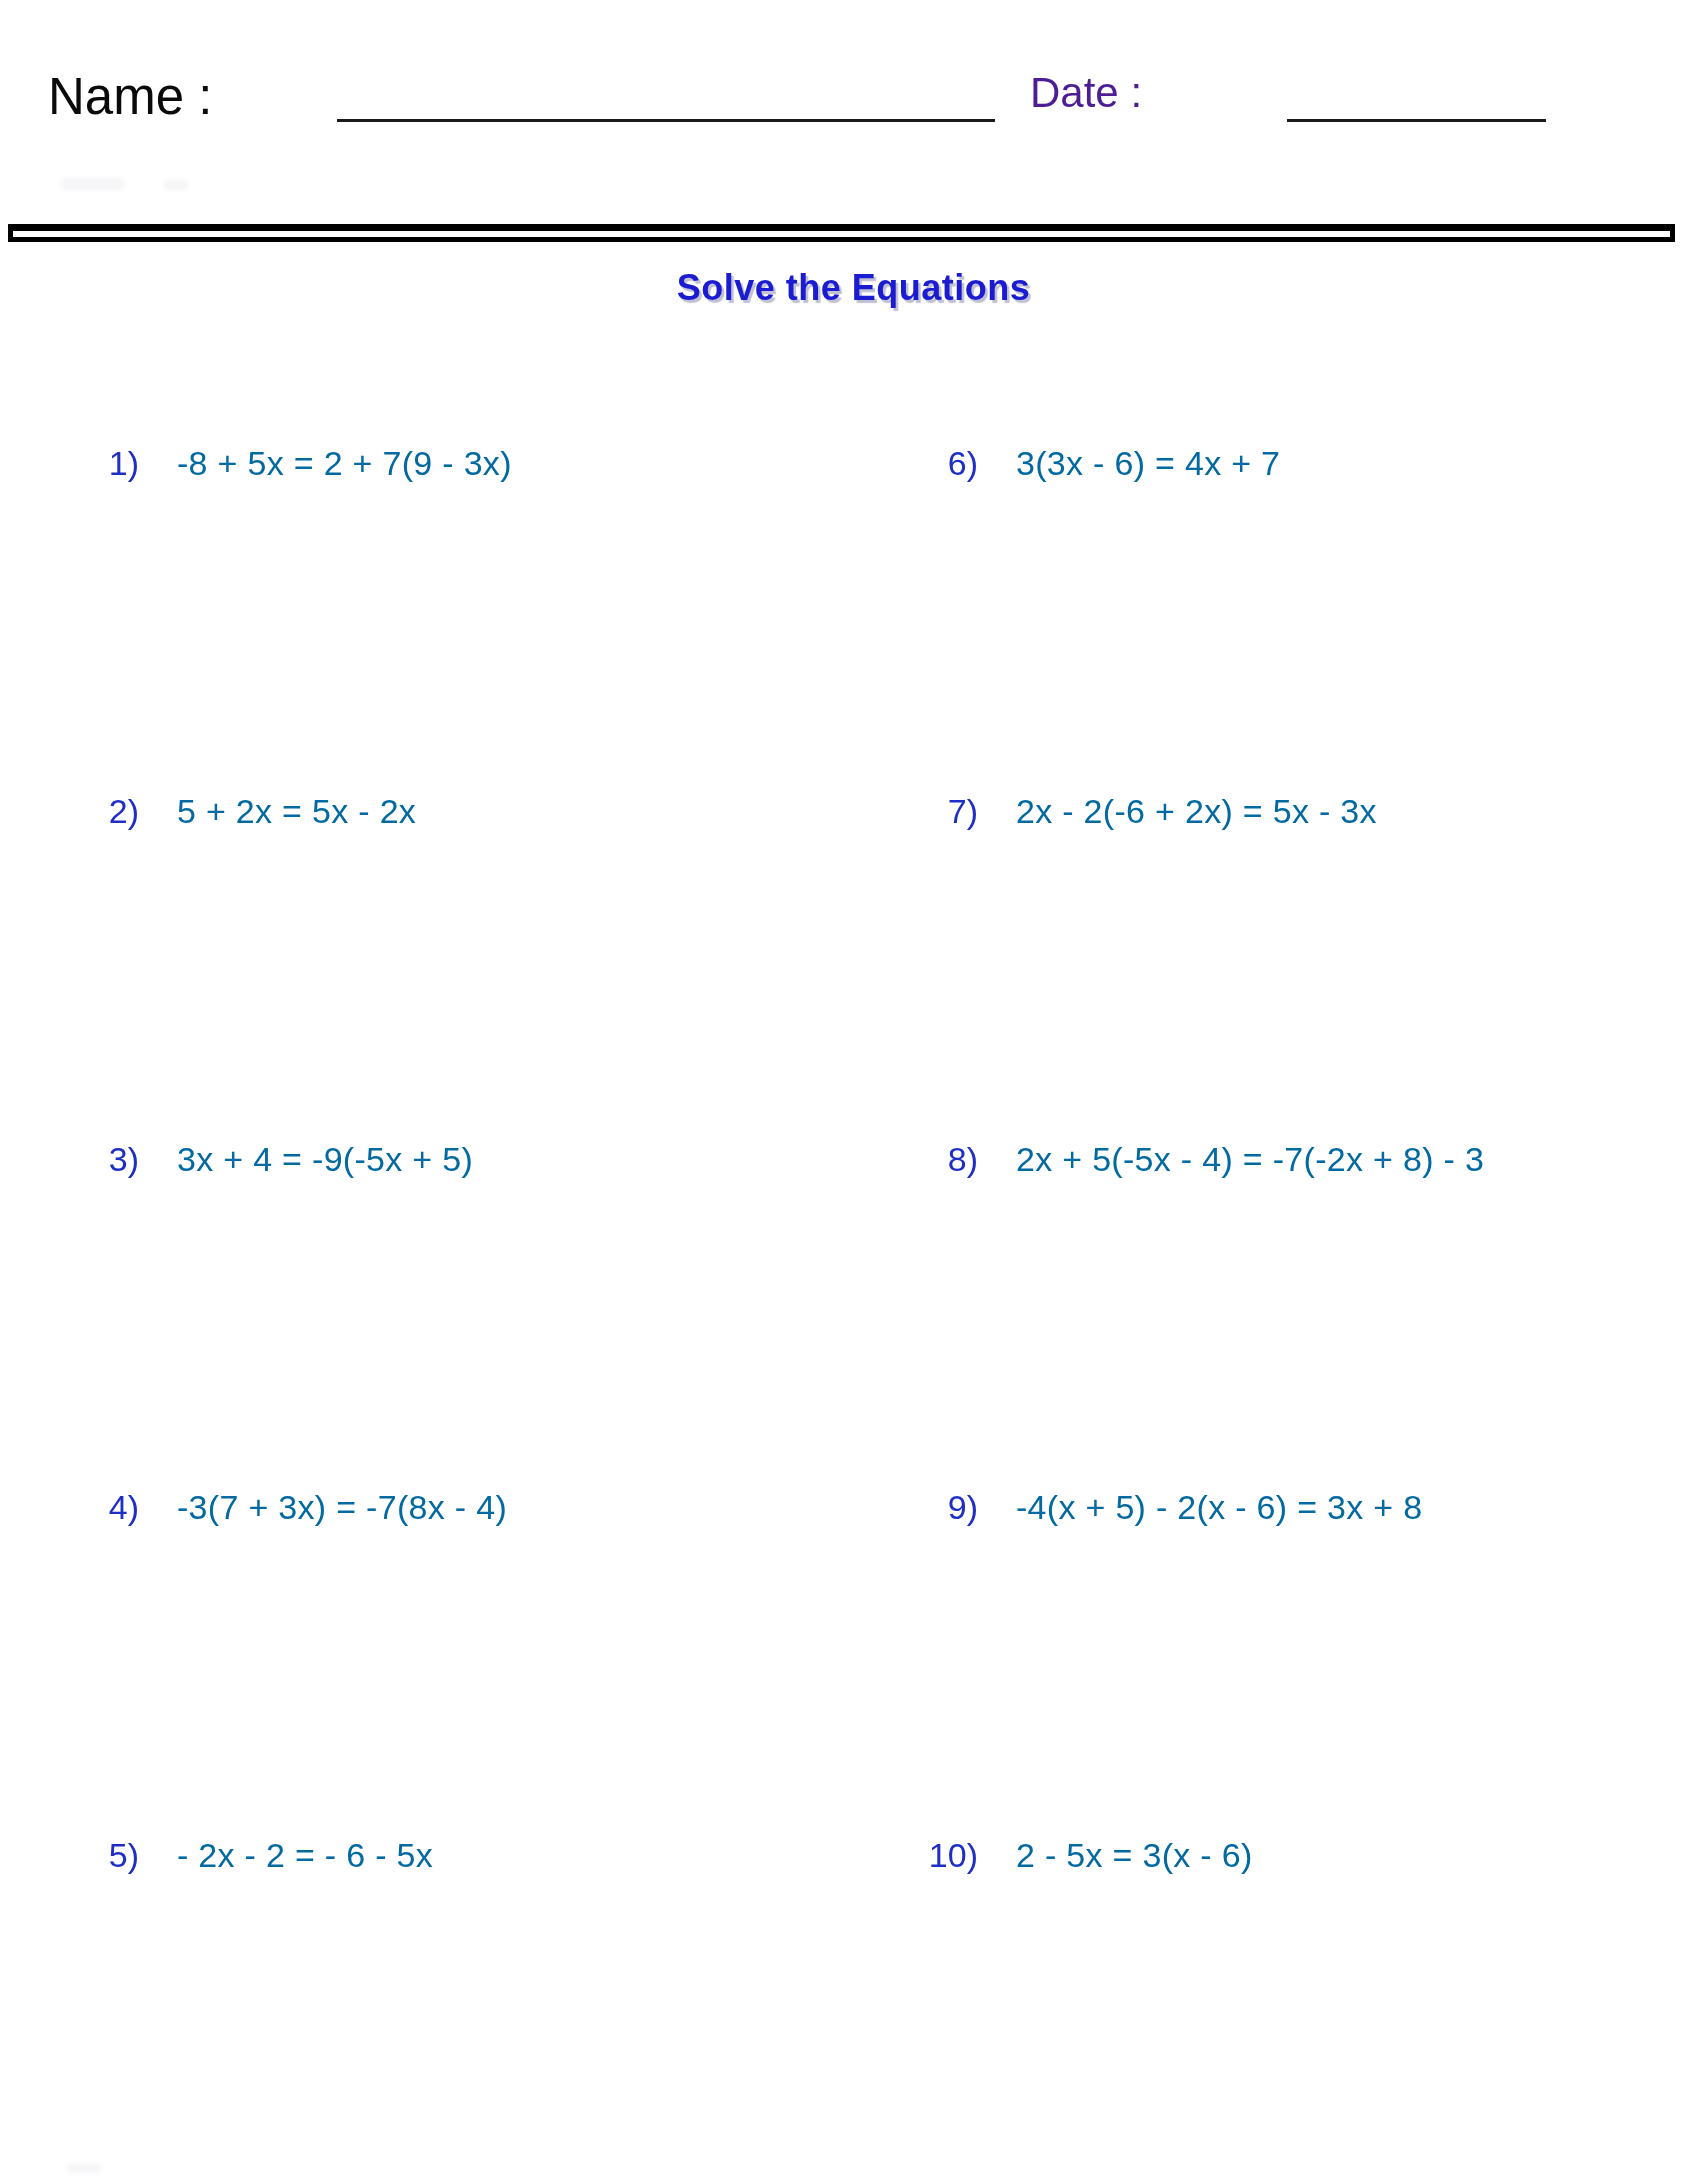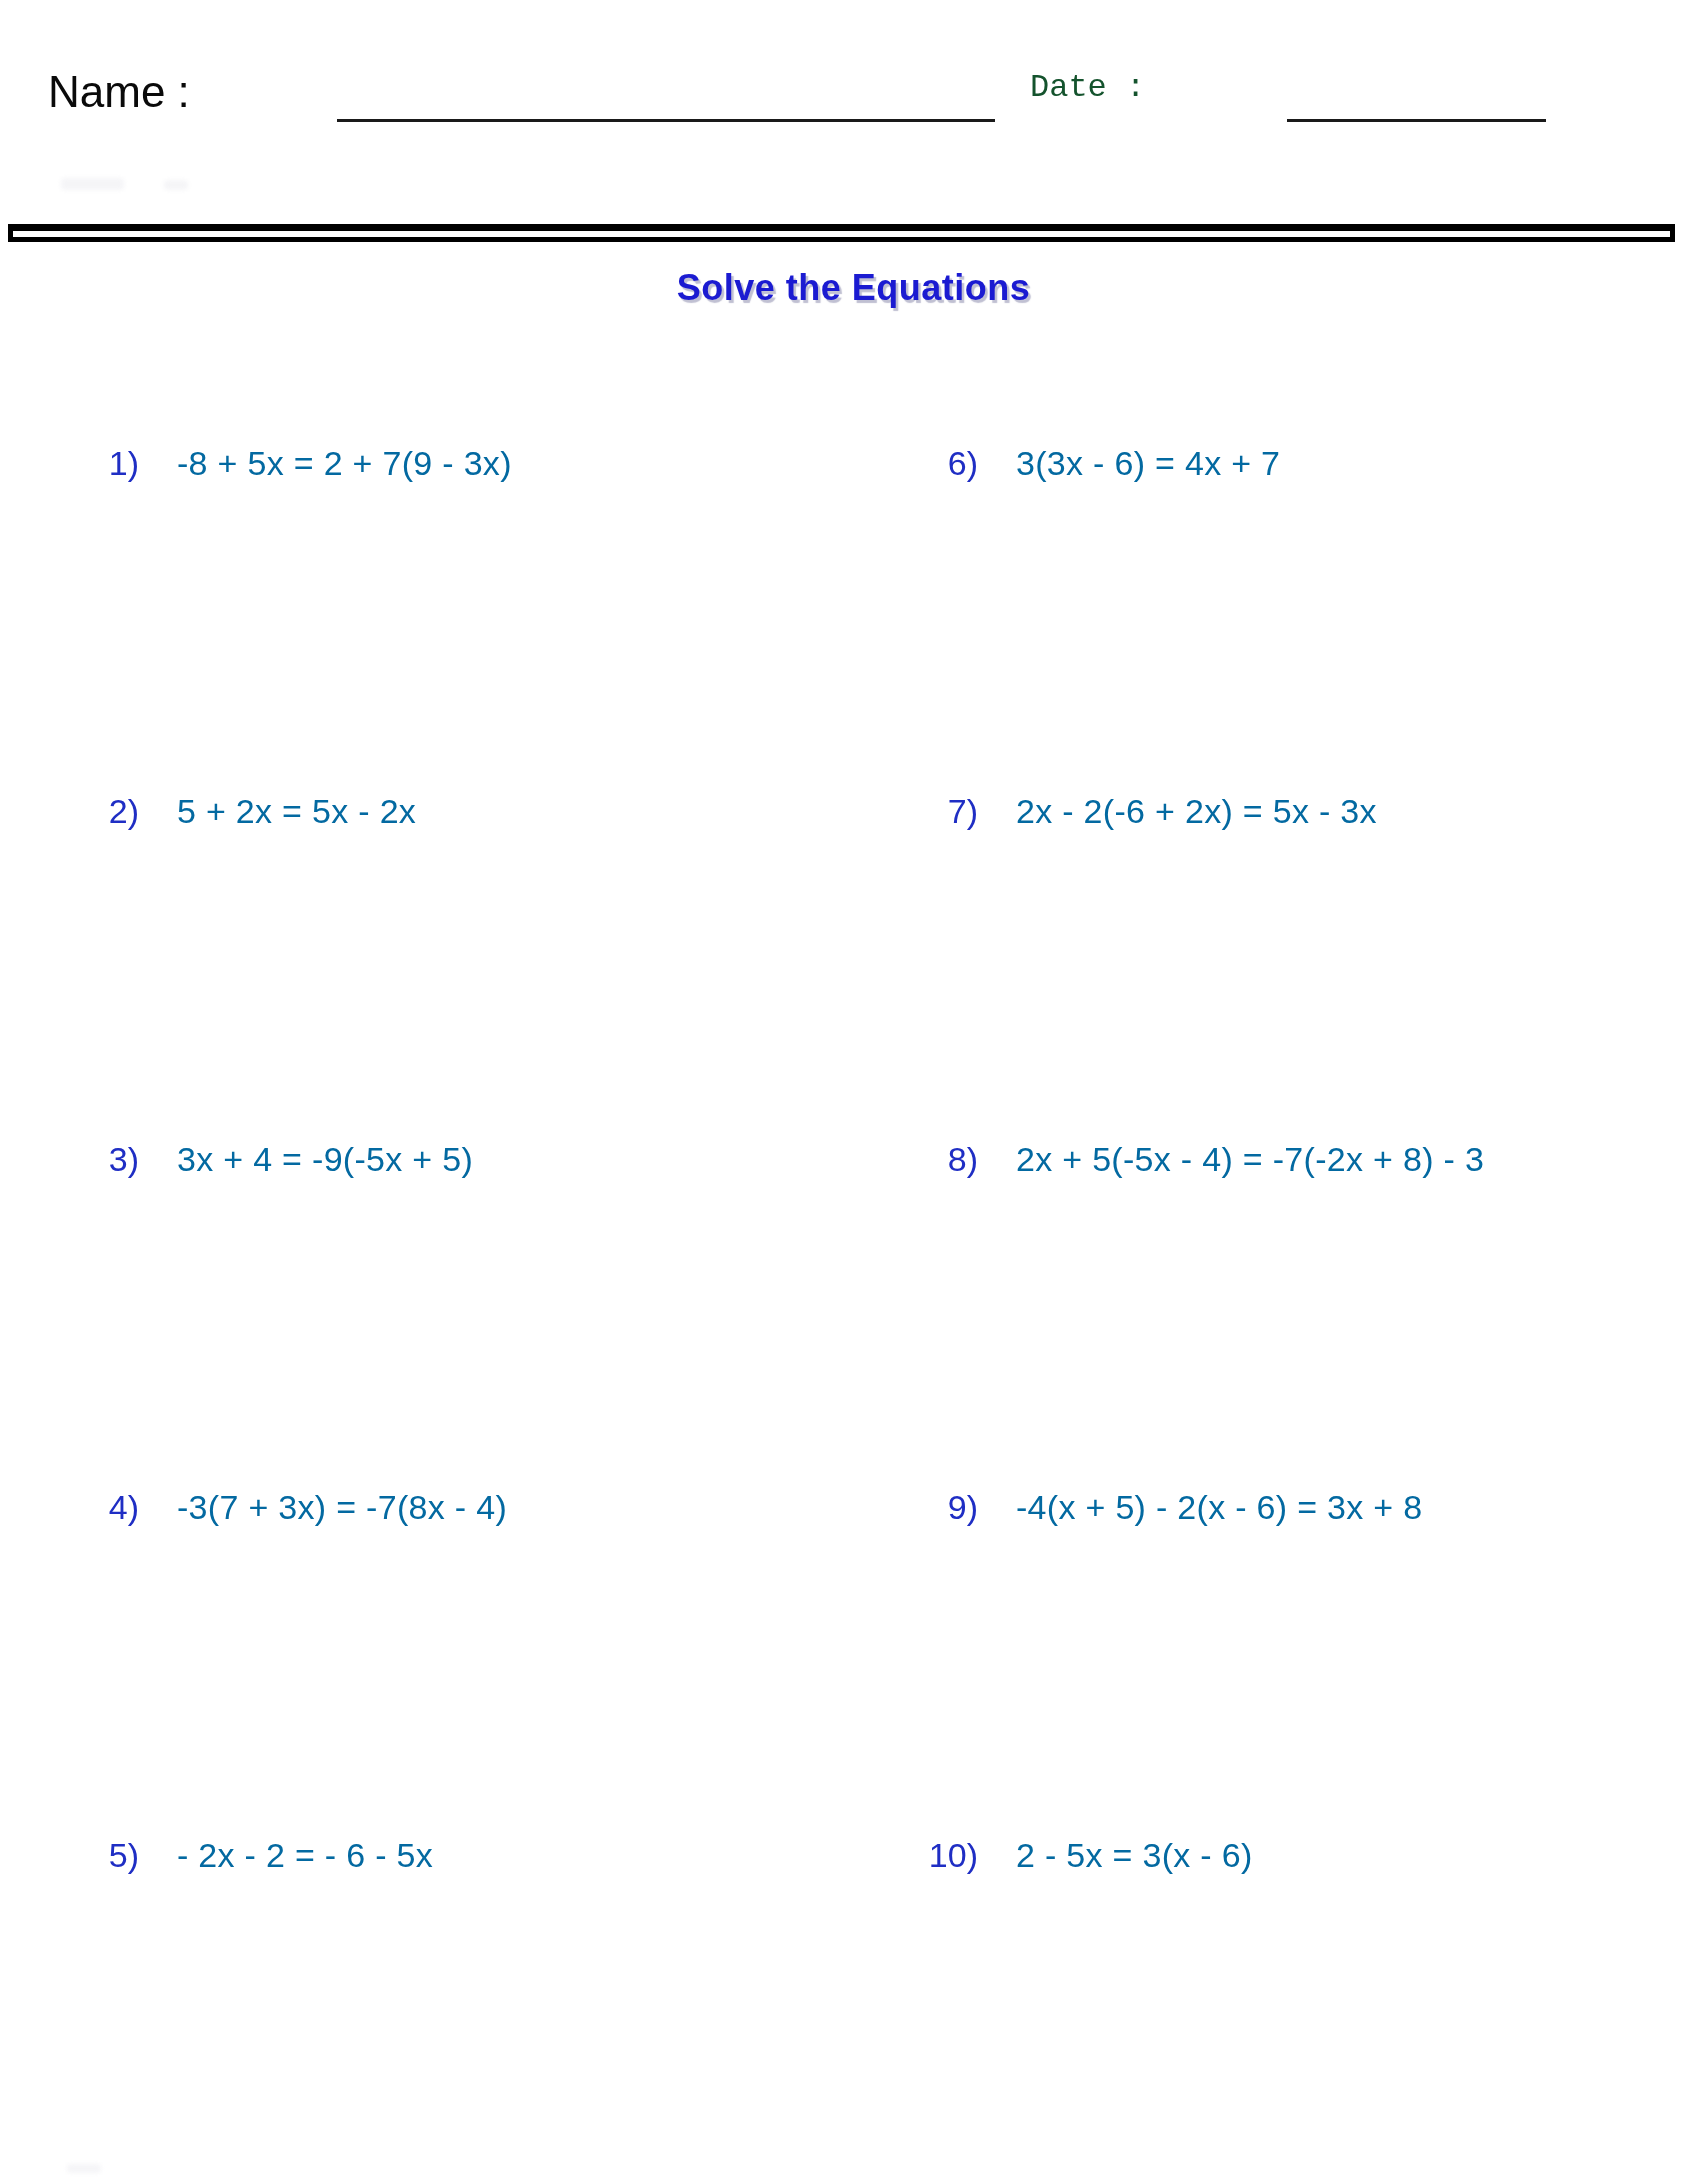--- a/index.html
+++ b/index.html
@@ -15,38 +15,37 @@
     font-family: "Liberation Sans", "DejaVu Sans", sans-serif;
     color: #000000;
     overflow: hidden;
   }
 
   
   .name-label {
     position: absolute;
     left: 48px;
     top: 67px;
-    font-size: 44px;
+    font-size: 51px;
     color: #0a0a0a;
   }
   .name-line {
     position: absolute;
     left: 337px;
     top: 119px;
     width: 658px;
     height: 0;
     border-top: 3px solid #1a1a1a;
   }
   .date-label {
     position: absolute;
     left: 1030px;
     top: 69px;
-    font-size: 32px;
-    color: #14532d;
-    font-family: Liberation Mono, monospace;
+    font-size: 42px;
+    color: #4c1d95;
   }
   .date-line {
     position: absolute;
     left: 1287px;
     top: 119px;
     width: 259px;
     height: 0;
     border-top: 3px solid #1a1a1a;
   }
 

